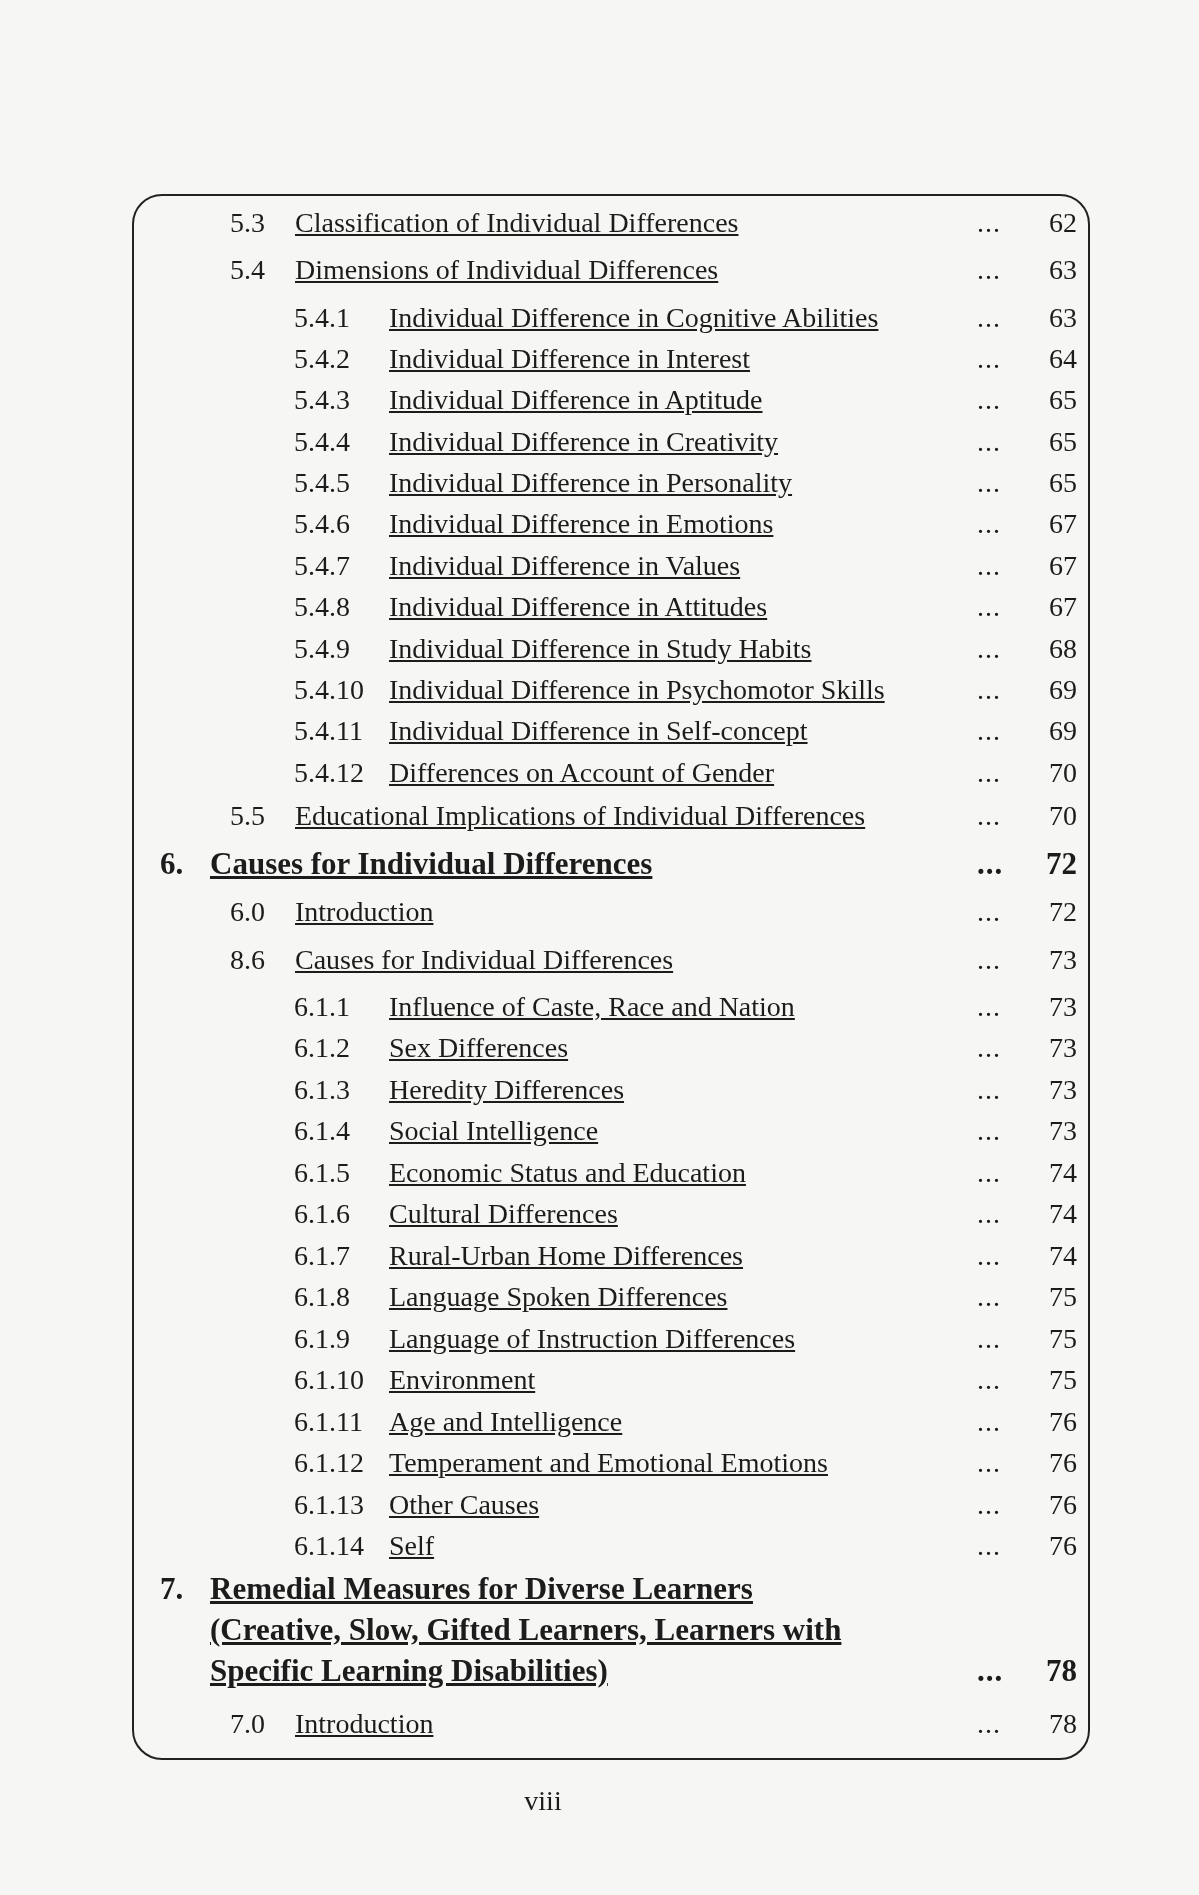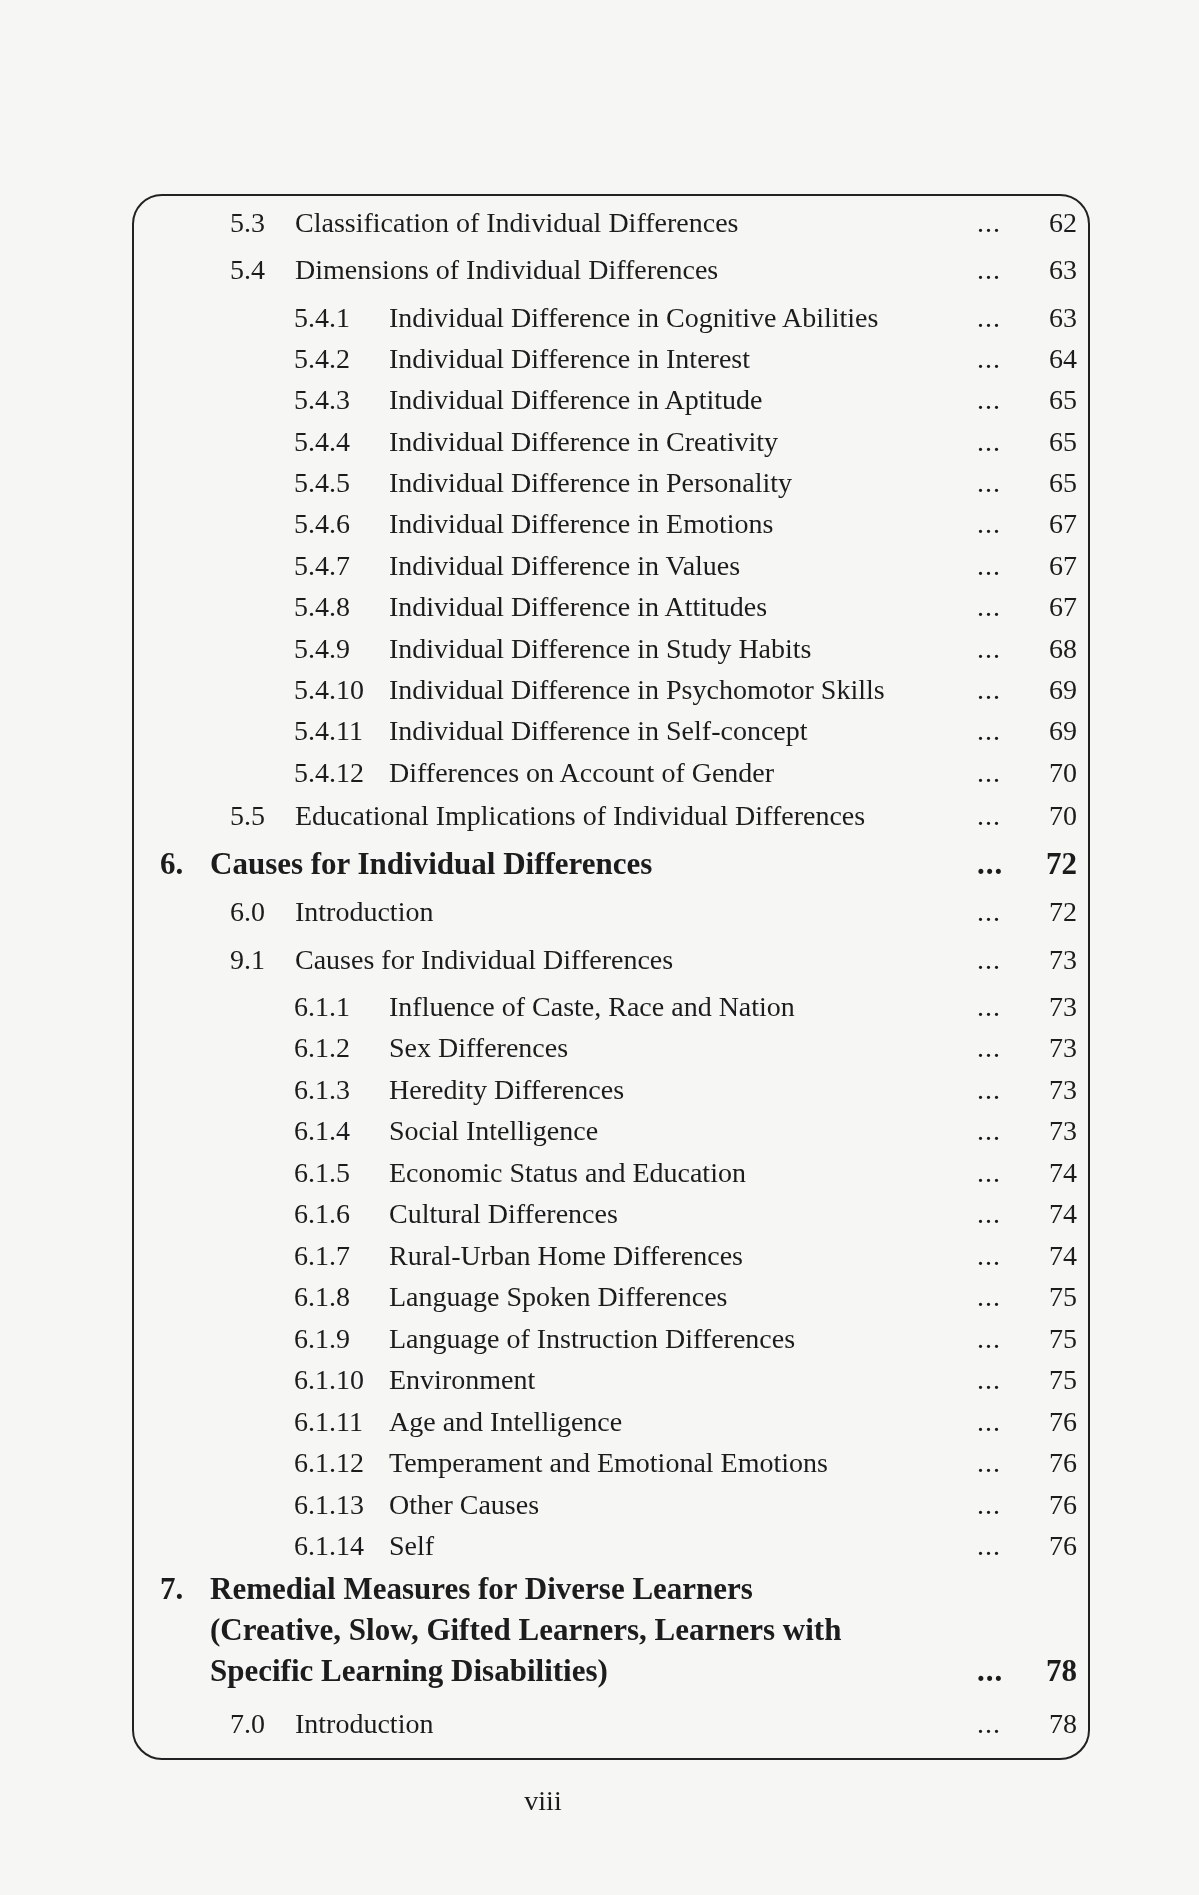--- a/index.html
+++ b/index.html
@@ -19,21 +19,21 @@
     box-sizing:border-box;
   }
   .row {
     position:absolute;
     left:0; width:1199px;
     font-size:28px;
     line-height:34px;
     white-space:nowrap;
   }
   .num { position:absolute; }
-  .title { position:absolute; }
+  .title { position:absolute;text-decoration:underline; }
   .dots { position:absolute; left:977px; letter-spacing:1px; }
   .page { position:absolute; right:122px; text-align:center; }
   .lvl1 .num { left:160px; font-weight:bold; }
   .lvl1 .title { left:210px; font-weight:bold; }
   .lvl1 .page { font-weight:bold; }
   .lvl1 .dots { font-weight:bold; }
   .lvl2 .num { left:230px; }
   .lvl2 .title { left:295px; }
   .lvl3 .num { left:294px; }
   .lvl3 .title { left:389px; }
@@ -145,21 +145,21 @@
       <span class="dots">...</span>
       <span class="page">72</span>
     </div>
     <div class="row lvl2" style="top: 895px;">
       <span class="num">6.0</span>
       <span class="title">Introduction</span>
       <span class="dots">...</span>
       <span class="page">72</span>
     </div>
     <div class="row lvl2" style="top: 943px;">
-      <span class="num">9.1</span>
+      <span class="num">8.6</span>
       <span class="title">Causes for Individual Differences</span>
       <span class="dots">...</span>
       <span class="page">73</span>
     </div>
     <div class="row lvl3" style="top: 990px;">
       <span class="num">6.1.1</span>
       <span class="title">Influence of Caste, Race and Nation</span>
       <span class="dots">...</span>
       <span class="page">73</span>
     </div>

